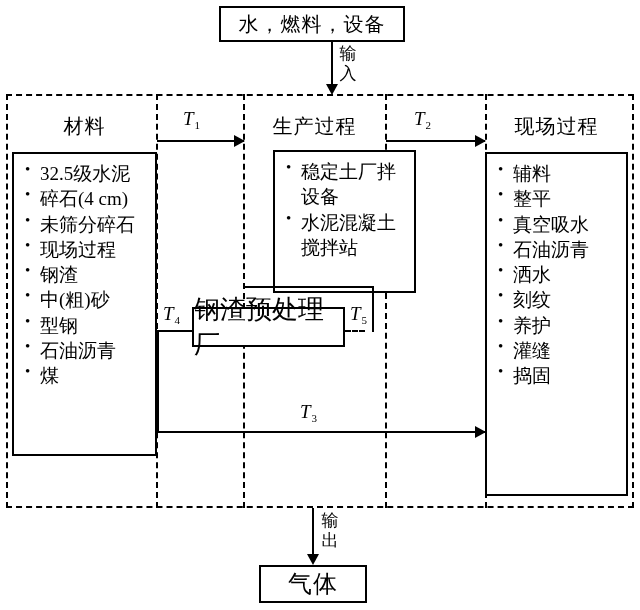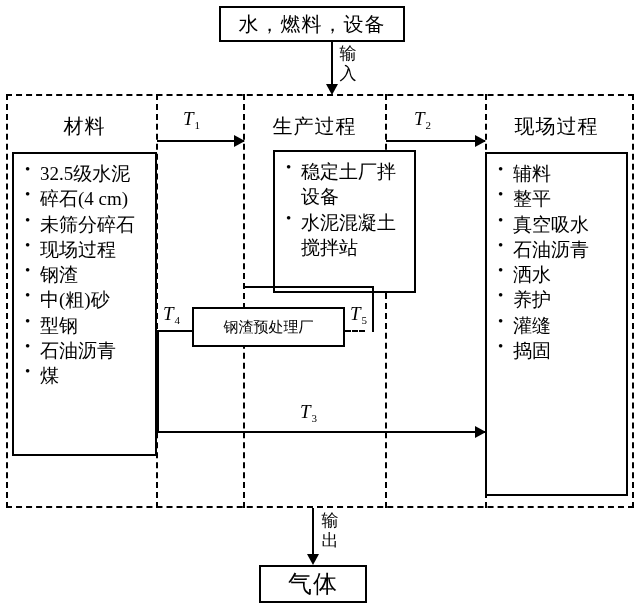--- a/index.html
+++ b/index.html
@@ -44,21 +44,21 @@
     width: 108px;
     height: 38px;
     font-size: 24px;
     letter-spacing: 1px;
   }
   .slag-box {
     left: 192px;
     top: 307px;
     width: 153px;
     height: 40px;
-    font-size: 15px;
+    font-size: 26px;
     z-index: 6;
   }
   .dashed-container {
     position: absolute;
     left: 6px;
     top: 94px;
     width: 628px;
     height: 414px;
     box-sizing: border-box;
     border: 2px dashed #000000;
@@ -241,20 +241,21 @@
     </ul>
   </div>
 
   <div class="list-box site-box">
     <ul>
       <li>辅料</li>
       <li>整平</li>
       <li>真空吸水</li>
       <li>石油沥青</li>
       <li>洒水</li>
+      <li>刻纹</li>
       <li>养护</li>
       <li>灌缝</li>
       <li>捣固</li>
     </ul>
   </div>
 
   <div class="hline" style="left:157px; top:140px; width:87px;"></div>
   <div class="arrow-right" style="left:234px; top:135px;"></div>
   <div class="t-label" style="left:183px; top:108px;">
     <span>T</span><sub>1</sub>

